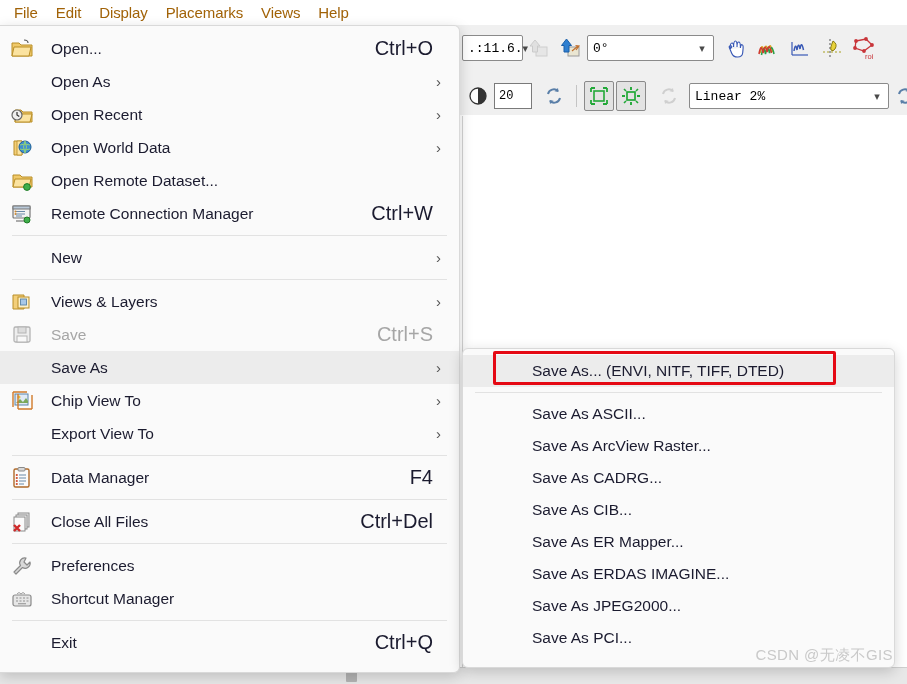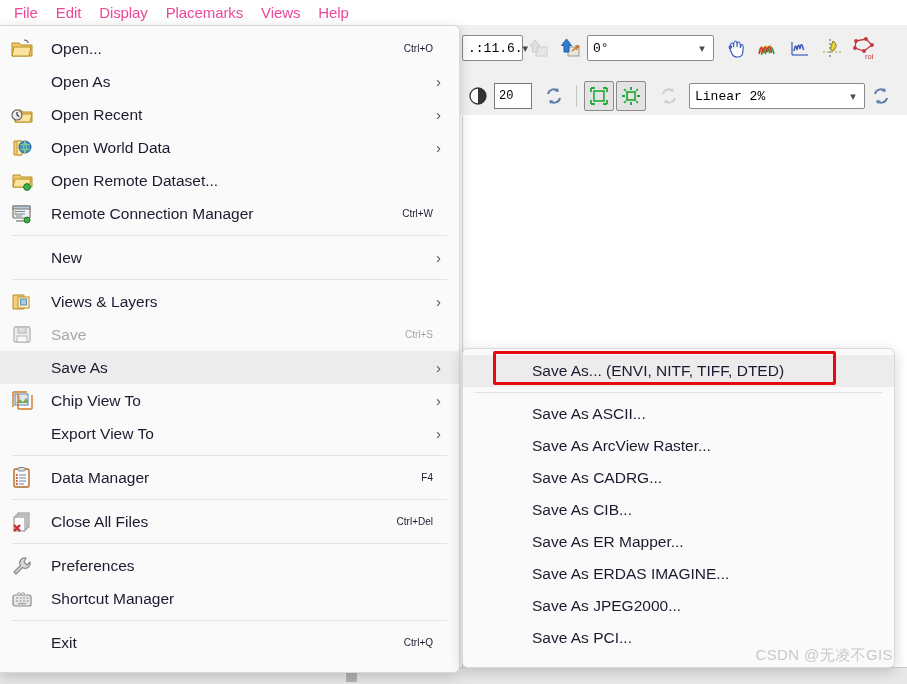--- a/index.html
+++ b/index.html
@@ -51,21 +51,21 @@
     left: 0; top: 0;
     width: 907px; height: 25px;
     background: #ffffff;
     display: flex;
     align-items: center;
     padding-left: 5px;
     z-index: 30;
   }
   .menubar-item {
     font-size: 15px;
-    color: #ec4899;
+    color: #a16207;
     padding: 2px 9px;
     cursor: default;
     white-space: nowrap;
     letter-spacing: -0.1px;
   }
   .menubar-item.active {
     background: #ffffff;
   }
 
   
@@ -94,21 +94,21 @@
   .combo .caret {
     margin-left: auto;
     width: 18px;
     text-align: center;
     color: #4a4a4a;
     font-size: 11px;
     font-family: "Liberation Sans", sans-serif;
   }
   .combo-zoom { width: 61px; }
   .combo-rot  { width: 127px; }
-  .combo-stretch { width: 176px; gap: 36px; }
+  .combo-stretch { width: 200px; gap: 36px; }
 
   .txtbox {
     width: 38px; height: 26px;
     background: #ffffff;
     border: 1px solid #7a7a7a;
     font-family: "Liberation Mono", monospace;
     font-size: 12px;
     display: flex; align-items: center;
     padding-left: 4px;
     color: #000;
@@ -171,21 +171,21 @@
     width: 44px;
     min-width: 44px;
     height: 26px;
     display: flex;
     align-items: center;
     justify-content: center;
   }
   .mitem .label { flex: 0 0 auto; }
   .mitem .accel {
     margin-left: auto;
-    font-size: 10px;
+    font-size: 20px;
     color: #1b1b2f;
     padding-right: 12px;
   }
   .mitem .chev {
     margin-left: auto;
     color: #555;
     font-size: 15px;
     padding-right: 4px;
     line-height: 1;
   }

